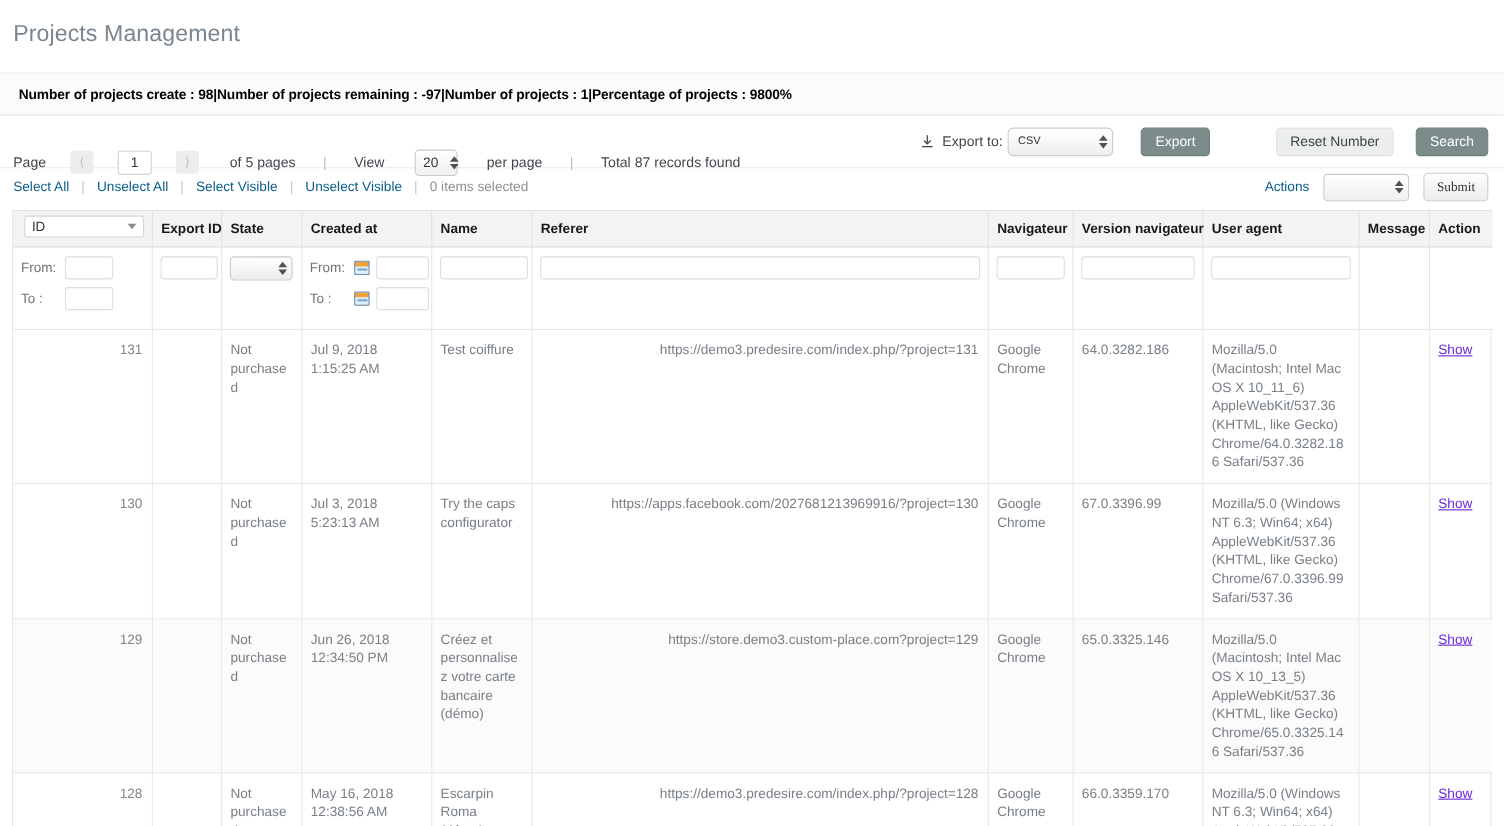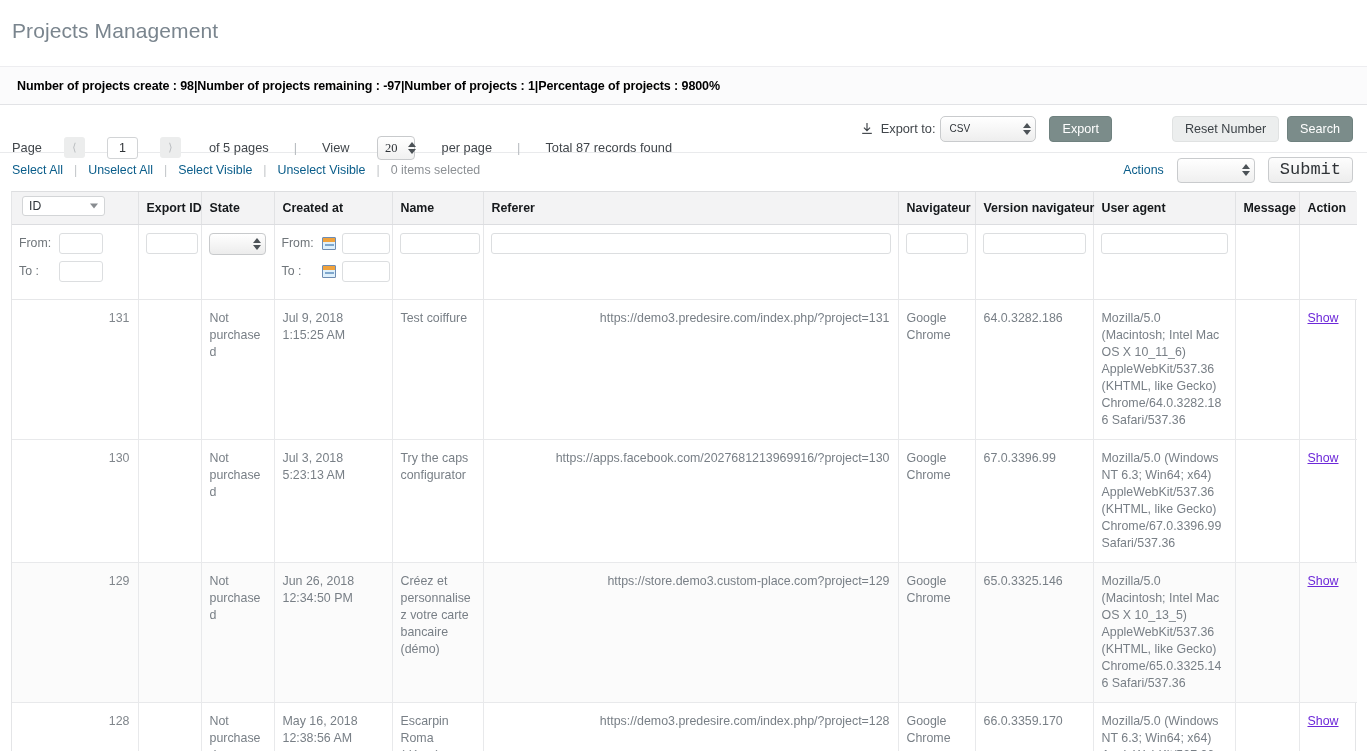--- a/index.html
+++ b/index.html
@@ -76,21 +76,21 @@
   }
   .sep { color: #b8bcc0; margin: 0 9px; }
   .view-select {
     height: 24px;
     border: 1px solid #c8cacc;
     border-radius: 4px;
     background: linear-gradient(#ffffff,#f1f1f1);
     font-size: 12.5px;
     color: #2e3338;
     padding: 0 16px 0 7px;
-    font-family: Liberation Serif, serif;
+    font-family: Liberation Sans, sans-serif;
     margin: 0 6px;
     appearance: none;
     -webkit-appearance: none;
     position: relative;
     text-align: right;
   }
   .select-wrap { position: relative; display: inline-block; margin: 0 5px; }
   .select-wrap::after {
     content: "";
     position: absolute; right: 6px; top: 50%;
@@ -127,21 +127,21 @@
     font-size: 12.6px;
     border-radius: 4px;
     height: 26px;
     padding: 0 12px;
     border: 1px solid transparent;
     cursor: default;
     line-height: 24px;
   }
   .btn-primary { background: #7b8c8a; color: #ffffff; border-color:#6f817f; }
   .btn-muted { background: #eceeee; color: #3c4247; border-color: #e0e2e2; }
-  .ml8 { margin-left: 8px; }
+  .ml8 { margin-left: 20px; }
 
   
   .select-bar {
     height: 34px;
     display: flex;
     align-items: center;
     padding: 0 14px 0 12px;
     font-size: 12.4px;
   }
   .link { color: #0a5d8a; text-decoration: none; cursor: pointer; }
@@ -154,22 +154,22 @@
     background: linear-gradient(#ffffff,#efefef);
     appearance:none; -webkit-appearance:none;
     font-family:"Liberation Sans", sans-serif; font-size:12.4px;
   }
   .btn-submit {
     background: linear-gradient(#fdfdfd,#ededed);
     border: 1px solid #c9cbcd;
     color: #2f3337;
     border-radius: 4px;
     height: 26px; padding: 0 11px;
-    font-size: 17px; line-height: 24px;
-    font-family:Liberation Mono, monospace;
+    font-size: 12px; line-height: 24px;
+    font-family:Liberation Serif, serif;
   }
 
   
   .grid-wrap { margin: 4px 11px 0 11px; border: 1px solid #e4e5e7; border-top:1px solid #dddee0; }
   table.grid { border-collapse: collapse; width: 1345px; table-layout: fixed; }
   table.grid th, table.grid td { vertical-align: top; }
 
   thead th {
     background: #f3f3f4;
     border-right: 1px solid #e1e2e4;
@@ -179,21 +179,21 @@
     font-weight: 700;
     text-align: left;
     padding: 9px 8px;
     height: 29px;
     white-space: nowrap;
   }
   thead th:last-child { border-right: none; }
   thead th.first { padding: 4px 6px 4px 10px; }
 
   .hdr-select {
-    width: 83px; height: 20px;
+    width: 109px; height: 20px;
     border: 1px solid #d3d5d7;
     border-radius: 3px;
     background: #fff;
     font-size: 12.2px; color:#30353a;
     padding: 0 16px 0 6px;
     appearance:none; -webkit-appearance:none;
     font-family:"Liberation Sans", sans-serif;
     position: relative;
   }
   .hdr-select-wrap { position: relative; display: inline-block; }

